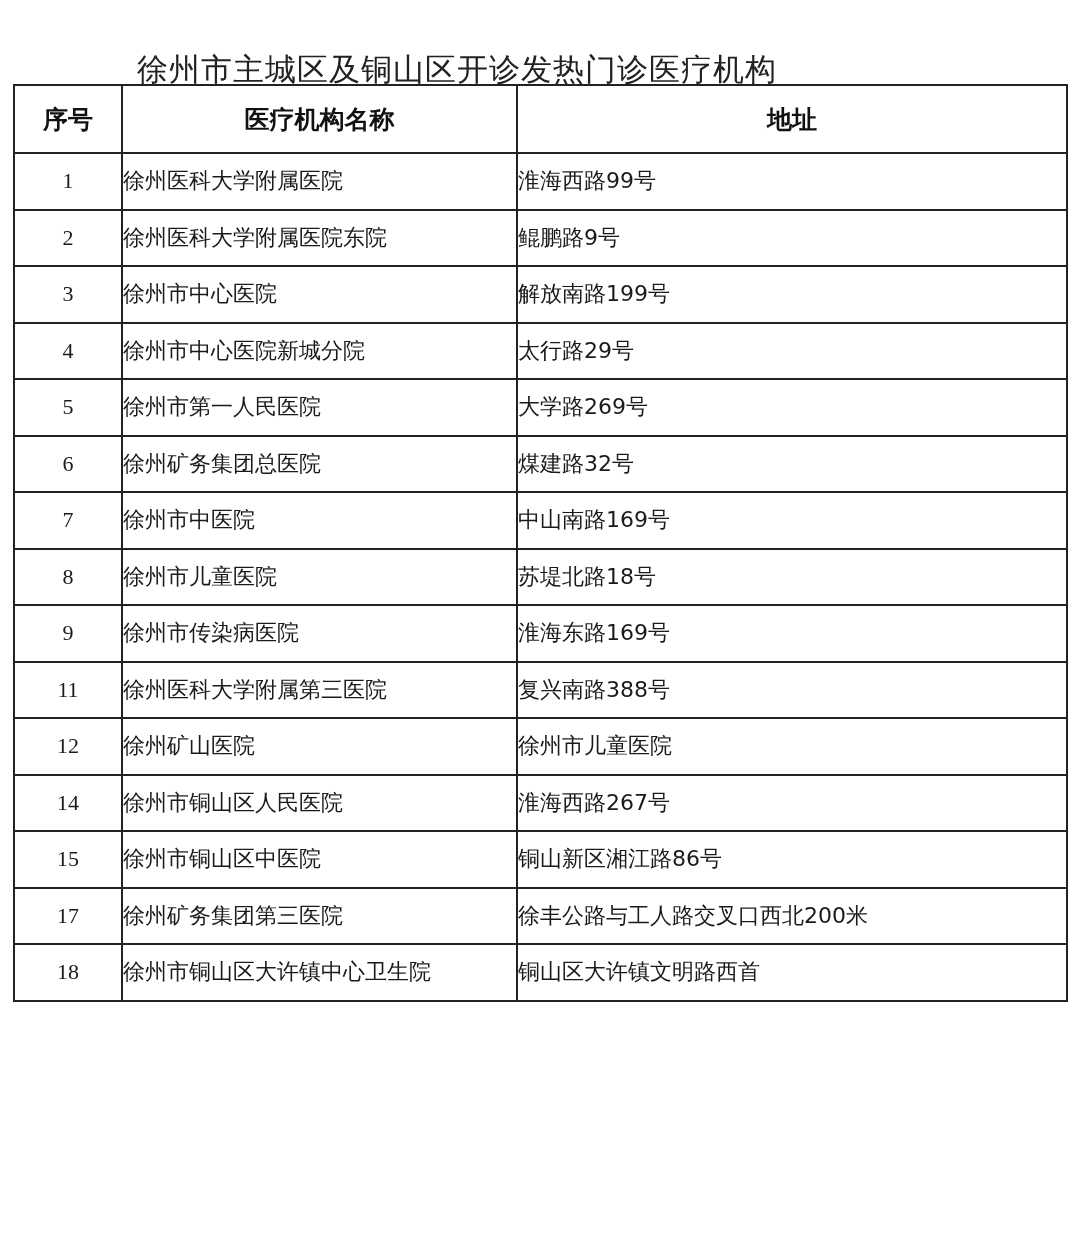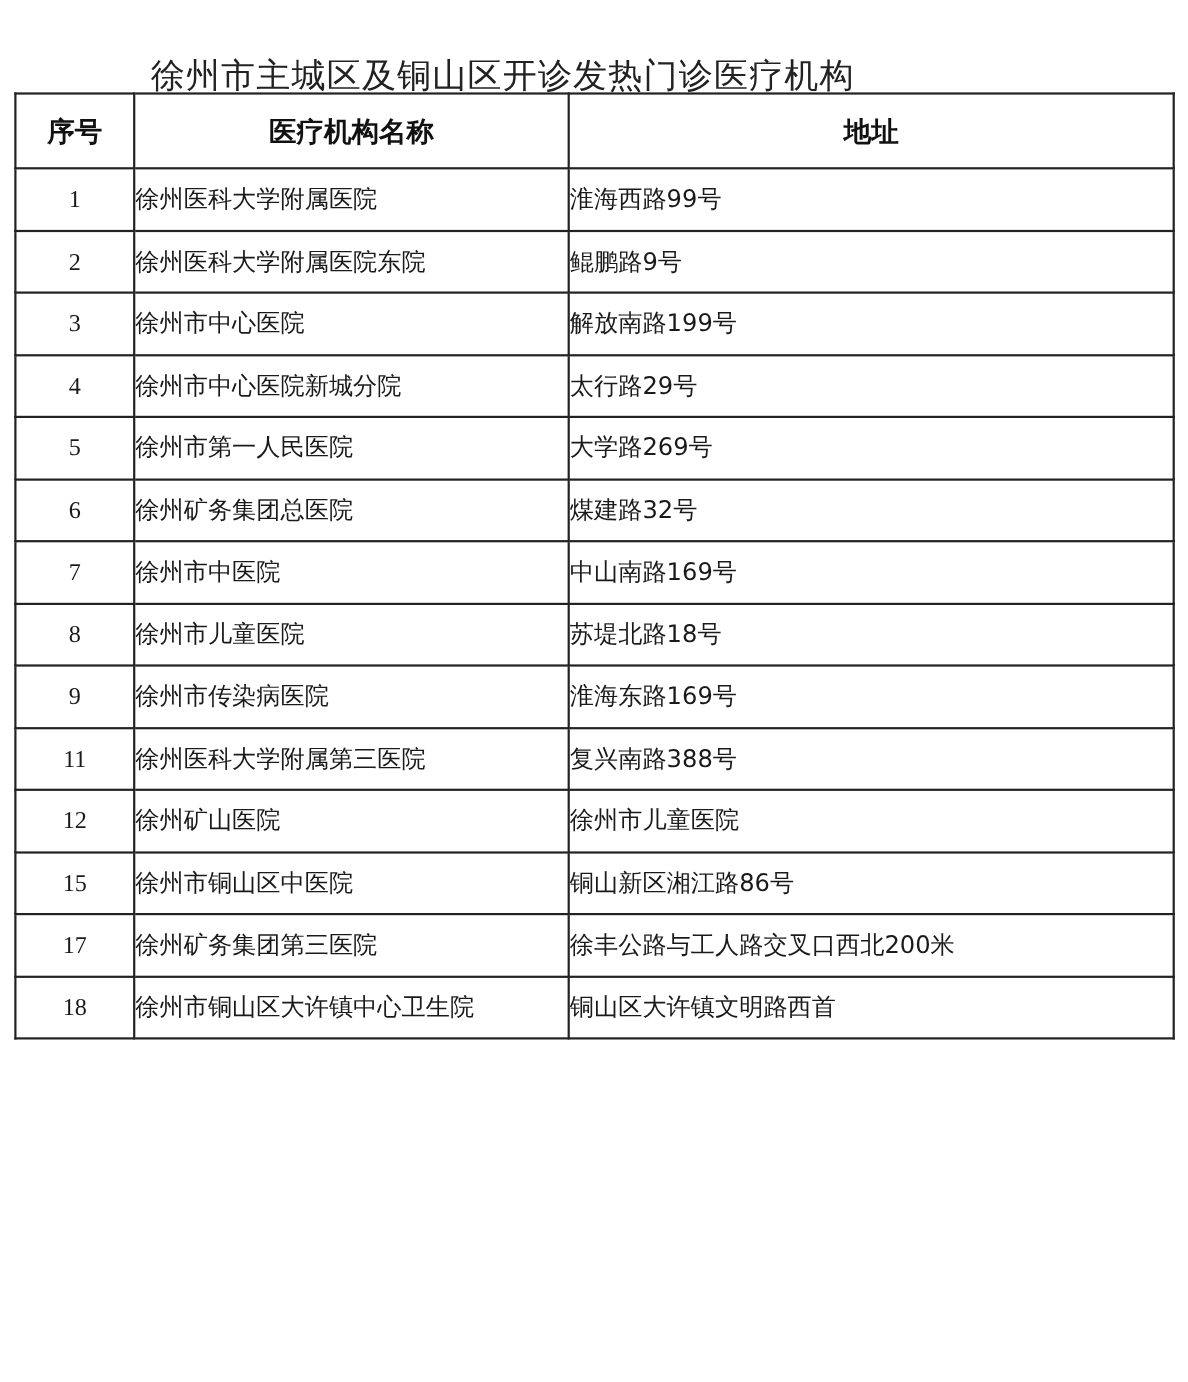--- a/index.html
+++ b/index.html
@@ -137,20 +137,25 @@
       <td class="no">11</td>
       <td class="name">徐州医科大学附属第三医院</td>
       <td class="addr">复兴南路388号</td>
     </tr>
     <tr>
       <td class="no">12</td>
       <td class="name">徐州矿山医院</td>
       <td class="addr">徐州市儿童医院</td>
     </tr>
     <tr>
+      <td class="no">14</td>
+      <td class="name">徐州市铜山区人民医院</td>
+      <td class="addr">淮海西路267号</td>
+    </tr>
+    <tr>
       <td class="no">15</td>
       <td class="name">徐州市铜山区中医院</td>
       <td class="addr">铜山新区湘江路86号</td>
     </tr>
     <tr>
       <td class="no">17</td>
       <td class="name">徐州矿务集团第三医院</td>
       <td class="addr">徐丰公路与工人路交叉口西北200米</td>
     </tr>
     <tr>

